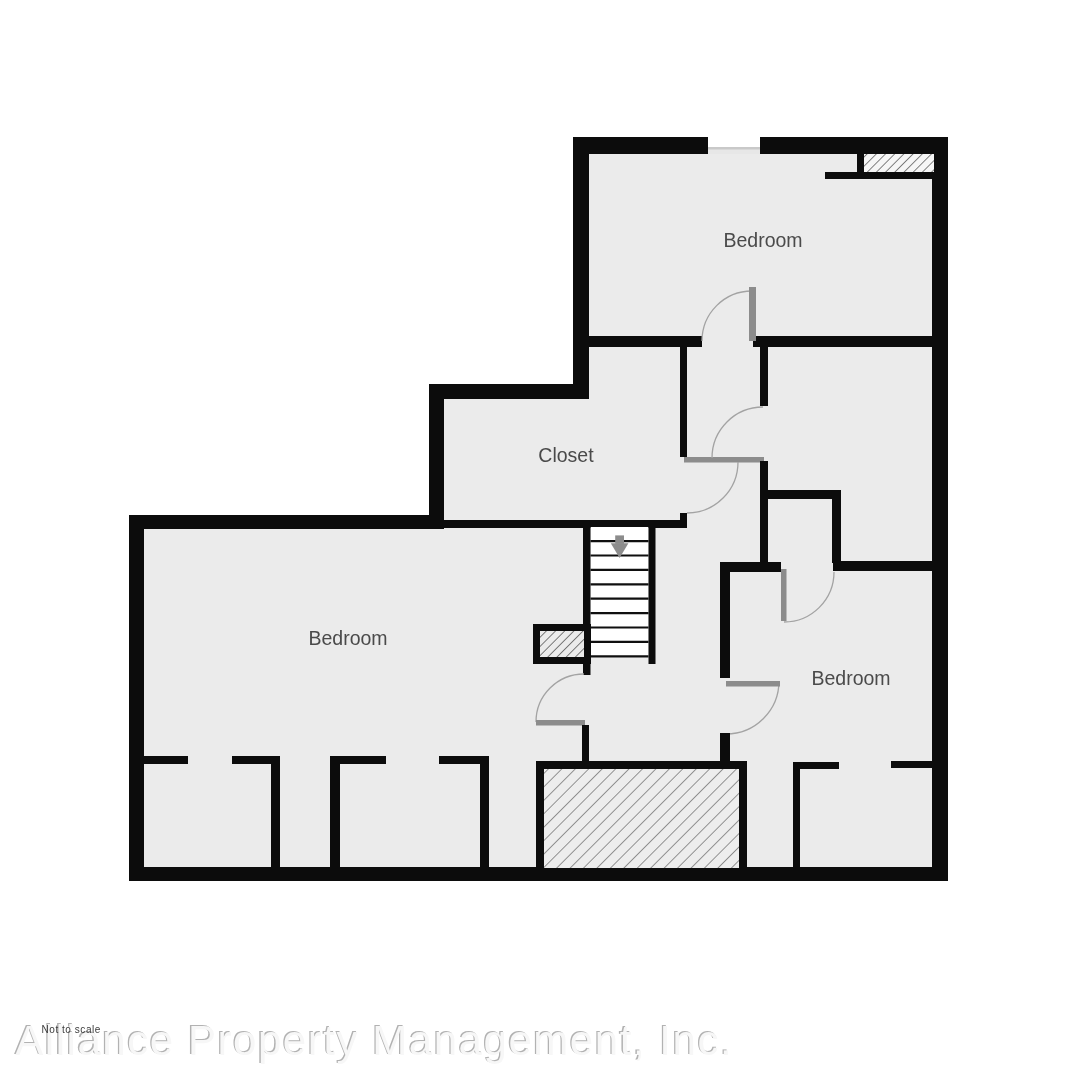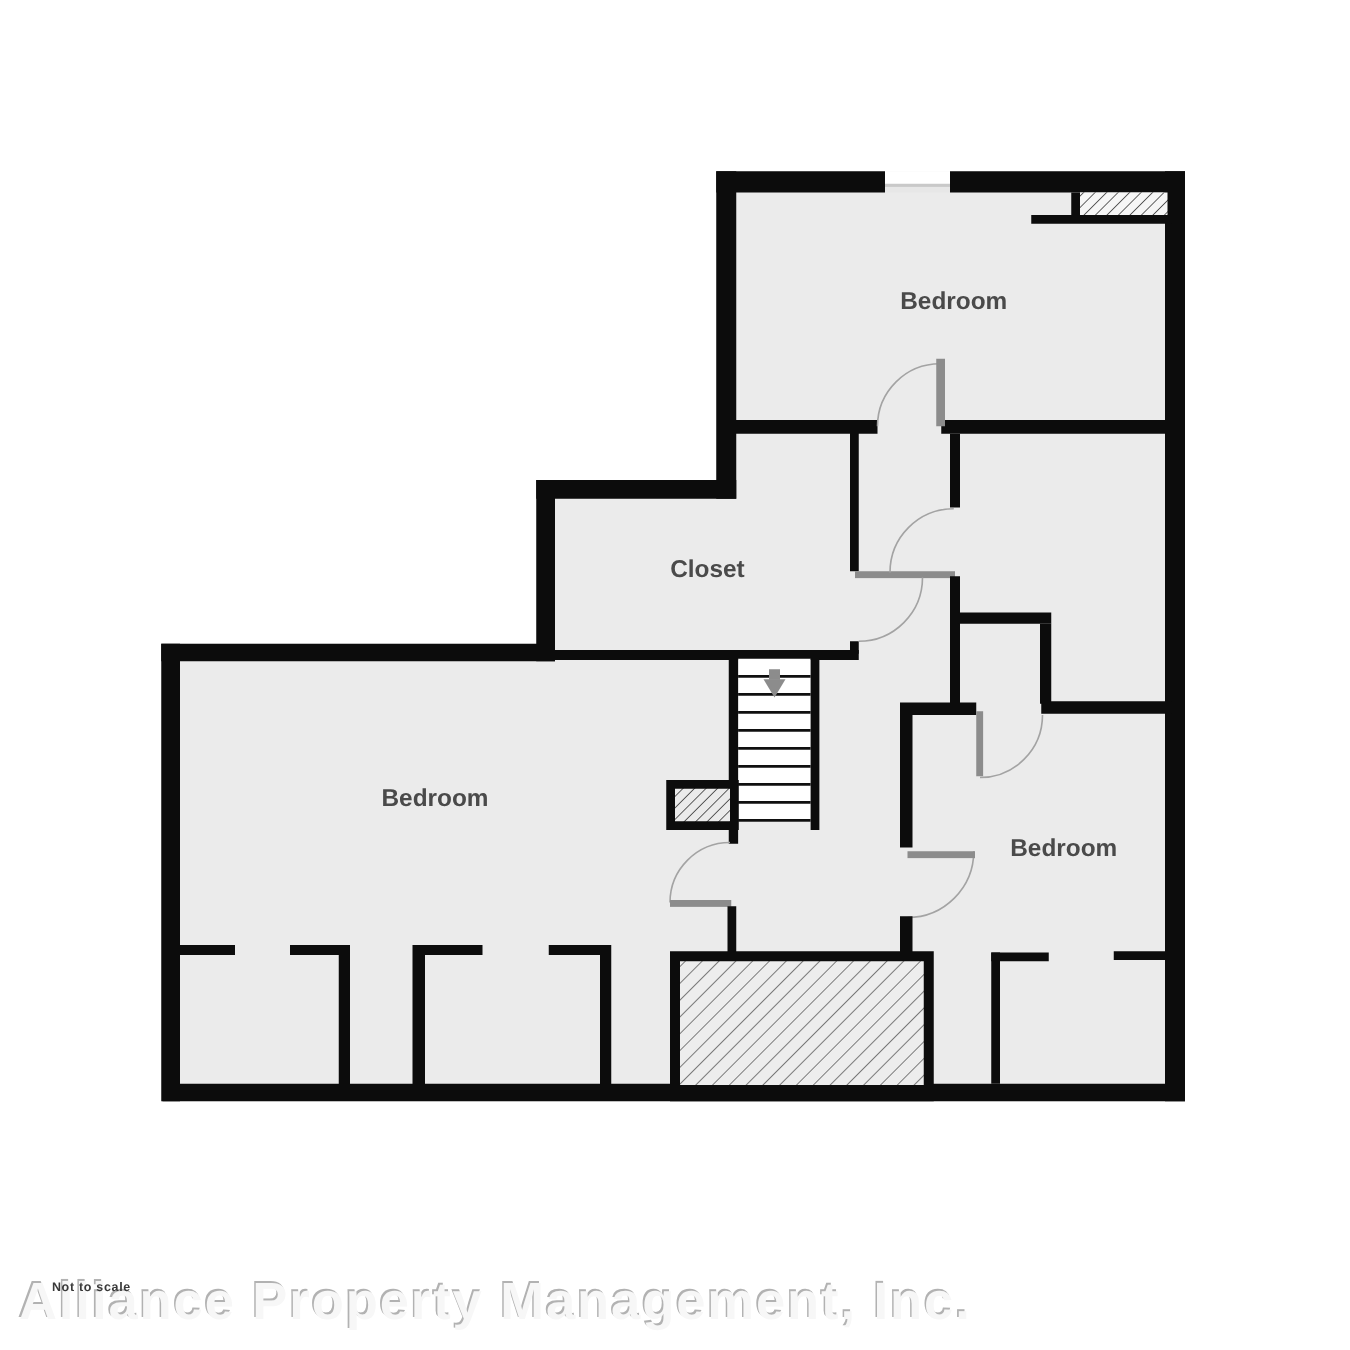--- a/index.html
+++ b/index.html
@@ -1,16 +1,16 @@
 <!DOCTYPE html>
 <html><head>
 <meta charset="utf-8">
 <style>
   html,body{margin:0;padding:0;background:#ffffff;}
-  .page{width:980px;height:1080px;position:relative;font-family:"Liberation Sans",sans-serif;font-weight:bold;}
+  .page{width:980px;height:1080px;position:relative;font-family:"Liberation Sans",sans-serif;}
 </style>
 </head>
 <body>
 <div class="page">
 <svg width="1080" height="1080" viewBox="0 0 1080 1080">
 <defs>
   <pattern id="h7" patternUnits="userSpaceOnUse" width="6.5" height="6.5" patternTransform="rotate(45)">
     <rect width="6.5" height="6.5" fill="#ebebeb"></rect>
     <line x1="0" y1="0" x2="0" y2="6.5" stroke="#3c3c3c" stroke-width="1.3"></line>
   </pattern>

